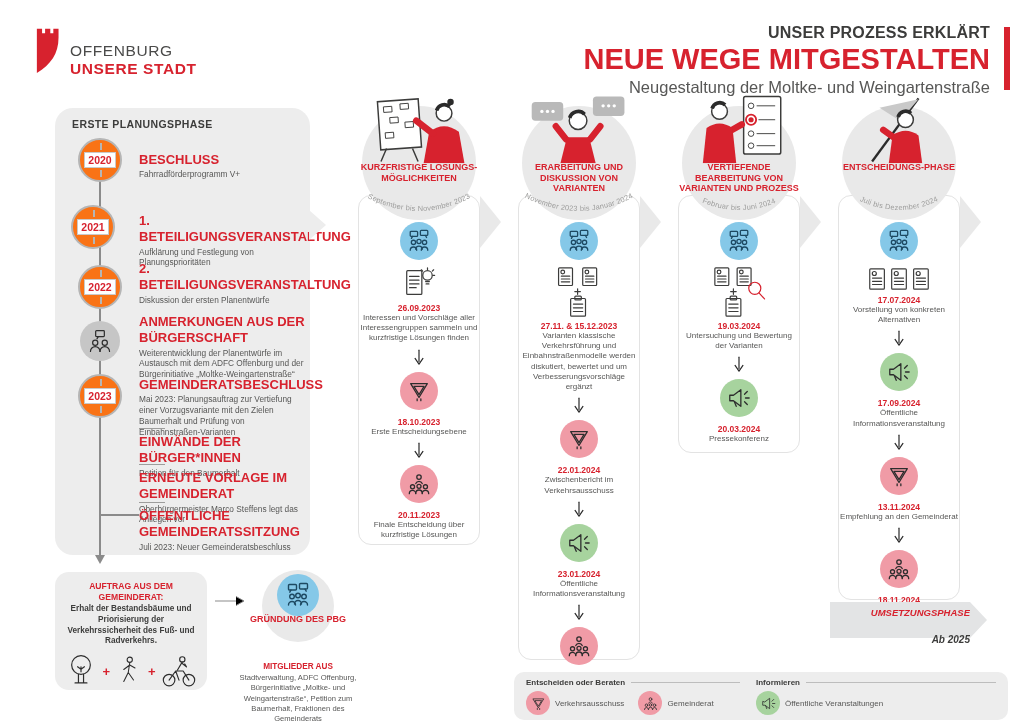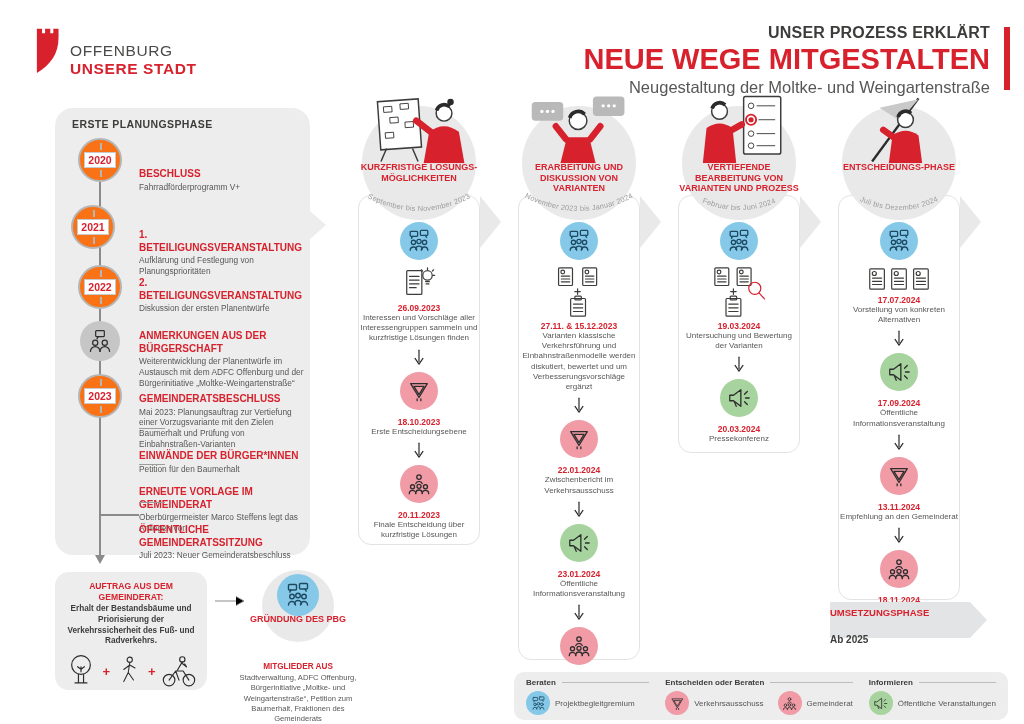--- a/index.html
+++ b/index.html
@@ -25,21 +25,21 @@
     border-top:15px solid transparent;border-bottom:15px solid transparent;border-left:17px solid #ededed;}
   .tl-line{position:absolute;left:44px;top:52px;width:2px;height:396px;background:#8b8b8b;}
   .trow{position:absolute;}
   .year-badge{position:relative;width:44px;height:44px;border-radius:50%;background:#f97316;border:2.5px solid #b5b5b5;
     display:flex;align-items:center;justify-content:center;box-sizing:border-box;}
   .year-badge::before,.year-badge::after{content:"";position:absolute;left:50%;width:1.5px;background:#b5b5b5;}
   .year-badge::before{top:3px;height:7px;}
   .year-badge::after{bottom:3px;height:7px;}
   .year-box{border:1.5px solid #c9c9c9;background:#fff;padding:0 3px;font-size:10.5px;font-weight:800;color:#d7222e;line-height:14px;}
   .gicon{width:40px;height:40px;border-radius:50%;background:#c6c6c6;display:flex;align-items:center;justify-content:center;}
-  .thead{font-size:10px;font-weight:800;color:#d7222e;line-height:1.25;width:168px;margin-top:16px;}
+  .thead{font-size:13px;font-weight:800;color:#d7222e;line-height:1.25;width:168px;}
   .tbody{font-size:8.3px;color:#575756;line-height:1.3;width:168px;margin-top:1px;}
   .sep{width:26px;border-top:1.3px solid #9d9d9c;}
   .hconn{position:absolute;left:44px;top:406px;width:40px;height:1.5px;background:#8b8b8b;}
   .tl-head{position:absolute;left:95px;top:555px;width:0;height:0;
     border-left:5.5px solid transparent;border-right:5.5px solid transparent;border-top:9px solid #8b8b8b;}
 
   
   .mandate{position:absolute;left:55px;top:572px;width:152px;height:118px;background:#ededed;border-radius:14px;
     box-sizing:border-box;padding:9px 7px;text-align:center;}
   .mandate-title{font-size:8.6px;font-weight:800;color:#d7222e;line-height:1.25;}
@@ -75,22 +75,22 @@
   .sdate{font-size:8.5px;font-weight:800;color:#d7222e;margin-top:3px;}
   .stext{font-size:8px;color:#575756;line-height:1.28;text-align:center;width:118px;}
   .darr{margin:4px 0;stroke:#9d9d9c;}
 
   
   .ico{fill:none;stroke:#2d2d2d;stroke-width:1.4;stroke-linecap:round;stroke-linejoin:round;}
   .blue .ico,.pbg-blue .ico{stroke:#1d4962;}
   .doc{stroke:#3c3c3b;stroke-width:1.3;margin-top:2px;}
 
   
-  .ums{position:absolute;left:830px;top:602px;width:140px;height:36px;background:#e3e4e5;text-align:left;
-    box-sizing:border-box;padding-top:5px;}
+  .ums{position:absolute;left:830px;top:602px;width:140px;height:36px;background:#e3e4e5;text-align:right;
+    box-sizing:border-box;padding-top:5px;font-style:italic;}
   .ums-point{position:absolute;left:970px;top:602px;width:0;height:0;
     border-top:18px solid transparent;border-bottom:18px solid transparent;border-left:17px solid #e3e4e5;}
   .ums-title{font-size:9.5px;font-weight:800;color:#d7222e;}
   .ums-sub{font-size:10px;font-weight:800;color:#3c3c3b;margin-top:16px;}
 
   
   .legend{position:absolute;left:514px;top:672px;width:494px;height:48px;background:#ededed;border-radius:10px;
     box-sizing:border-box;padding:6px 12px;display:flex;gap:16px;}
   .lgroup{display:flex;flex-direction:column;}
   .lg1{width:146px;} .lg2{width:214px;} .lg3{flex:1;}
@@ -628,36 +628,20 @@
     <div class="chev"></div>
   </div>
 
   <div class="ums">
     <div class="ums-title">UMSETZUNGSPHASE</div>
     <div class="ums-sub">Ab 2025</div>
   </div>
   <div class="ums-point"></div>
 
   <div class="legend">
-    <div class="lgroup lg1">
-      <div class="lglabel-row">
-          <span class="lglabel">Beraten</span>
-          <span class="lgline"></span>
-        </div>
-      <div class="litems">
-        <div class="litem">
-          <span class="mini blue">
-              <svg class="ico" width="15" height="15" viewBox="0 0 26 26">
-                <use href="#i-pbg"></use>
-              </svg>
-            </span>
-          <span class="ltext">Projektbegleitgremium</span>
-        </div>
-      </div>
-    </div>
     <div class="lgroup lg2">
       <div class="lglabel-row">
           <span class="lglabel">Entscheiden oder Beraten</span>
           <span class="lgline"></span>
         </div>
       <div class="litems">
         <div class="litem">
           <span class="mini pink">
               <svg class="ico" width="15" height="15" viewBox="0 0 26 26">
                 <use href="#i-funnel"></use>

